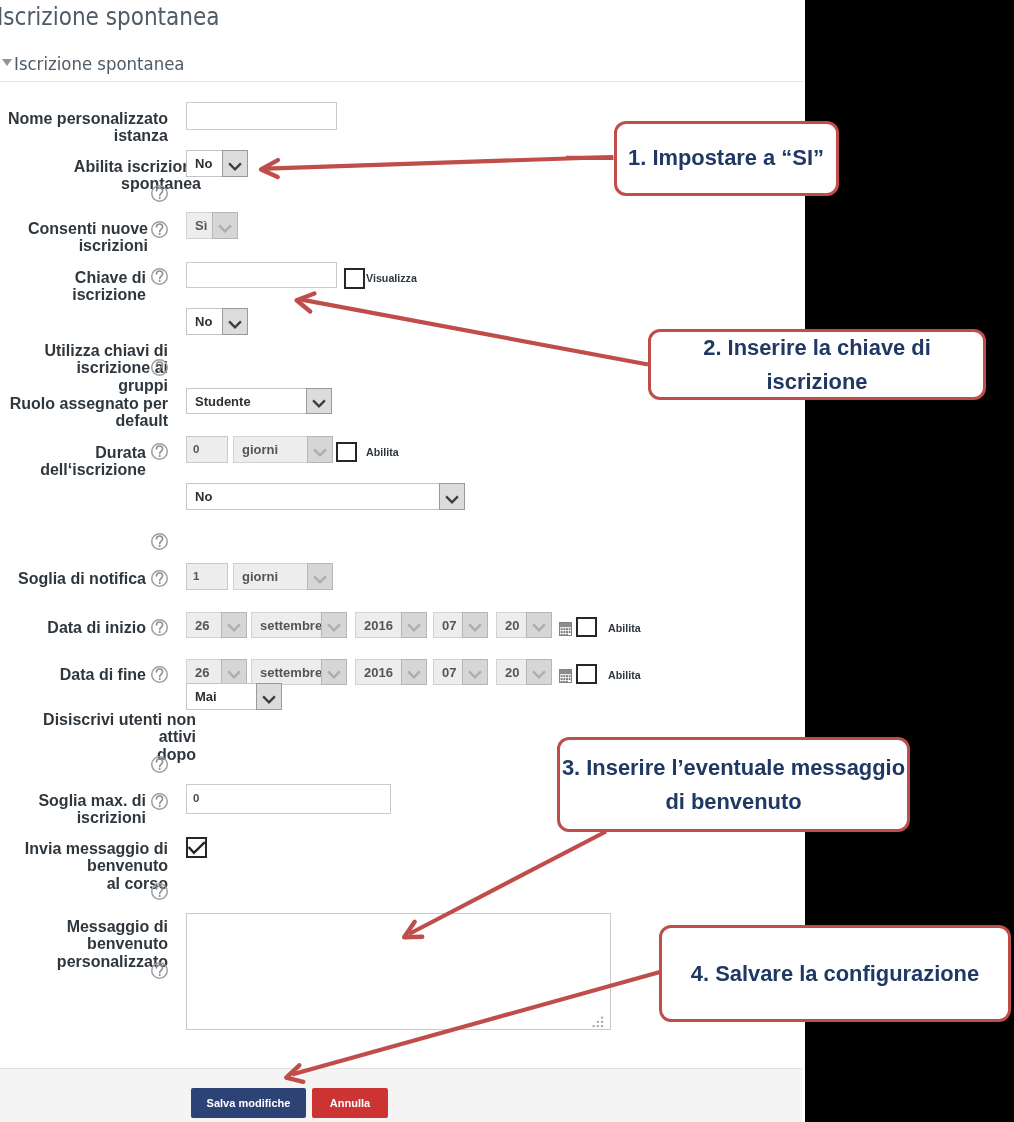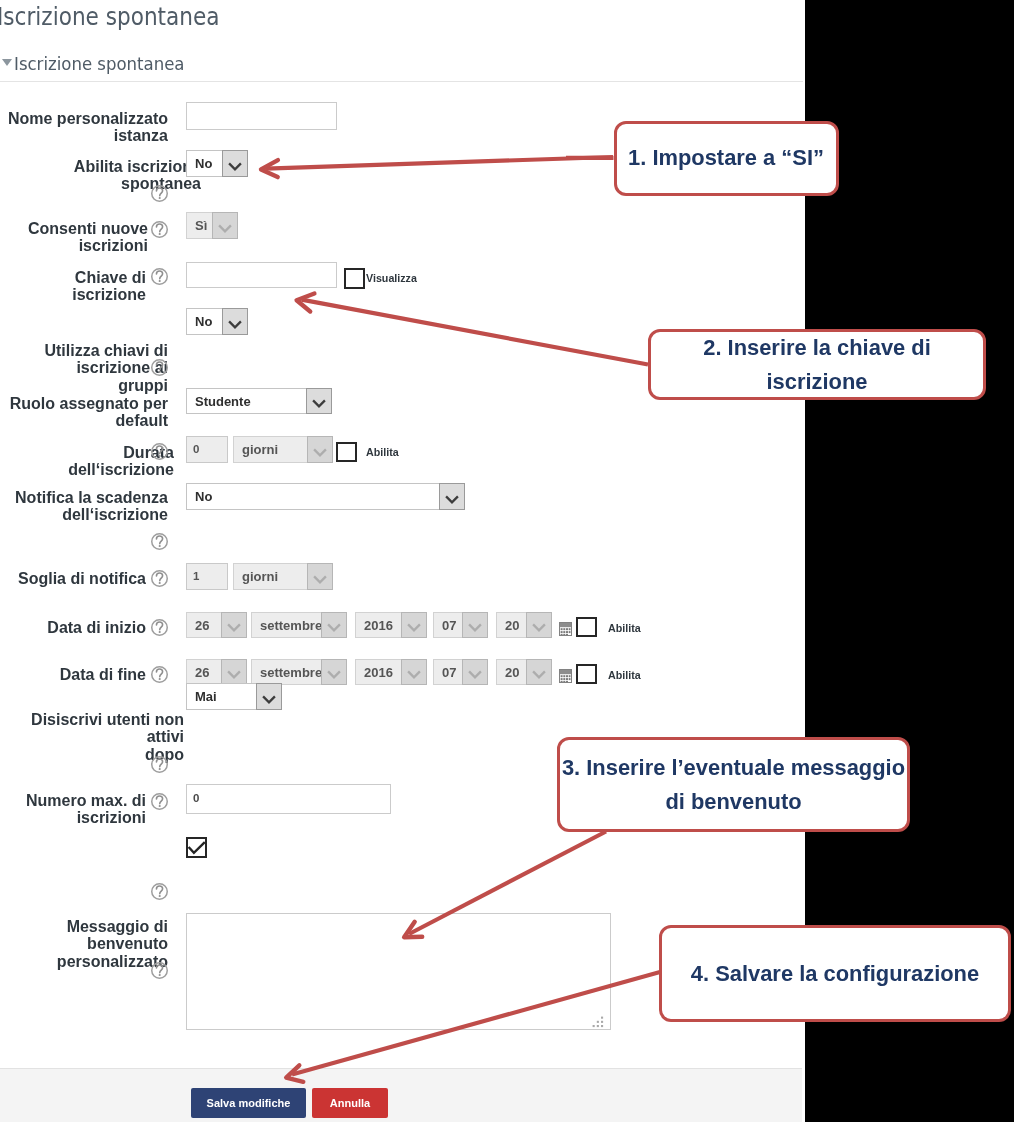--- a/index.html
+++ b/index.html
@@ -118,39 +118,38 @@
   <div class="flabel" style="left:0;top:395px;width:168px;">Ruolo assegnato per default</div>
   <div class="sel" style="left:186px;top:388px;width:146px;height:26px;">
     <span class="v">Studente</span>
     <span class="btn">
         <svg viewBox="0 0 26 26" width="26" height="26">
           <path d="M6.6 12.3 L13 18.8 L19.4 12.3" fill="none" stroke="#3c3c3c" stroke-width="2.5" stroke-linecap="butt" stroke-linejoin="miter"></path>
         </svg>
       </span>
   </div>
 
-  <div class="flabel" style="left:0;top:444px;width:146px;margin-left:28px;">Durata dell‘iscrizione</div>
+  <div class="flabel" style="left:0;top:444px;width:146px;">Durata dell‘iscrizione</div>
   <span class="helpic" style="left:151px;top:443px;"><svg viewBox="0 0 17 17" width="17" height="17">
         <circle cx="8.5" cy="8.5" r="7.75" fill="none" stroke="#9e9e9e" stroke-width="1.5"></circle>
         <path d="M5.45 5.95 C5.45 4.1 6.85 3.0 8.55 3.0 C10.3 3.0 11.6 4.2 11.6 5.85 C11.6 8.05 8.75 8.3 8.75 10.7" fill="none" stroke="#8f8f8f" stroke-width="1.6" stroke-linecap="round"></path>
         <circle cx="8.7" cy="12.95" r="1.05" fill="#8f8f8f"></circle>
       </svg></span>
   <div class="tbox dis" style="left:186px;top:436px;width:42px;height:27px;">0</div>
   <div class="sel dis" style="left:233px;top:436px;width:100px;height:27px;">
     <span class="v">giorni</span>
     <span class="btn">
         <svg viewBox="0 0 26 26" width="26" height="26">
           <path d="M6.6 12.3 L13 18.8 L19.4 12.3" fill="none" stroke="#adadad" stroke-width="2.5" stroke-linecap="butt" stroke-linejoin="miter"></path>
         </svg>
       </span>
   </div>
   <div class="cb" style="left:336px;top:442px;width:21px;height:20px;"></div>
   <div class="cbtxt" style="left:366px;top:446px;">Abilita</div>
 
-  <div class="flabel" style="left:0;top:489px;width:168px;"><span>Notifica la scadenza</span><br><span>dell‘iscrizione</span></div>
   <span class="helpic" style="left:151px;top:533px;"><svg viewBox="0 0 17 17" width="17" height="17">
         <circle cx="8.5" cy="8.5" r="7.75" fill="none" stroke="#9e9e9e" stroke-width="1.5"></circle>
         <path d="M5.45 5.95 C5.45 4.1 6.85 3.0 8.55 3.0 C10.3 3.0 11.6 4.2 11.6 5.85 C11.6 8.05 8.75 8.3 8.75 10.7" fill="none" stroke="#8f8f8f" stroke-width="1.6" stroke-linecap="round"></path>
         <circle cx="8.7" cy="12.95" r="1.05" fill="#8f8f8f"></circle>
       </svg></span>
   <div class="sel" style="left:186px;top:483px;width:279px;height:27px;">
     <span class="v">No</span>
     <span class="btn">
         <svg viewBox="0 0 26 26" width="26" height="26">
           <path d="M6.6 12.3 L13 18.8 L19.4 12.3" fill="none" stroke="#3c3c3c" stroke-width="2.5" stroke-linecap="butt" stroke-linejoin="miter"></path>
@@ -299,43 +298,44 @@
           <rect x="7" y="9.1" width="2" height="2"></rect>
           <rect x="9.7" y="9.1" width="1.8" height="2"></rect>
           <rect x="1.6" y="11.9" width="2" height="1.3"></rect>
           <rect x="4.3" y="11.9" width="2" height="1.3"></rect>
           <rect x="7" y="11.9" width="2" height="1.3"></rect>
         </g>
       </svg></span>
   <div class="cb" style="left:576px;top:664px;width:21px;height:20px;"></div>
   <div class="cbtxt" style="left:608px;top:669px;">Abilita</div>
 
-  <div class="flabel" style="left:0;top:711px;width:168px;padding-left:16px;"><span>Disiscrivi utenti non attivi</span><br><span>dopo</span></div>
+  <div class="flabel" style="left:12px;top:711px;width:168px;padding-left:16px;"><span>Disiscrivi utenti non attivi</span><br><span>dopo</span></div>
   <span class="helpic" style="left:151px;top:756px;"><svg viewBox="0 0 17 17" width="17" height="17">
         <circle cx="8.5" cy="8.5" r="7.75" fill="none" stroke="#9e9e9e" stroke-width="1.5"></circle>
         <path d="M5.45 5.95 C5.45 4.1 6.85 3.0 8.55 3.0 C10.3 3.0 11.6 4.2 11.6 5.85 C11.6 8.05 8.75 8.3 8.75 10.7" fill="none" stroke="#8f8f8f" stroke-width="1.6" stroke-linecap="round"></path>
         <circle cx="8.7" cy="12.95" r="1.05" fill="#8f8f8f"></circle>
       </svg></span>
   <div class="sel" style="left:186px;top:683px;width:96px;height:27px;">
     <span class="v">Mai</span>
     <span class="btn">
         <svg viewBox="0 0 26 26" width="26" height="26">
           <path d="M6.6 12.3 L13 18.8 L19.4 12.3" fill="none" stroke="#3c3c3c" stroke-width="2.5" stroke-linecap="butt" stroke-linejoin="miter"></path>
         </svg>
       </span>
   </div>
 
-  <div class="flabel" style="left:0;top:792px;width:146px;">Numero max. di iscrizioni</div>
+  <div class="flabel" style="left:0;top:792px;width:146px;">Soglia max. di iscrizioni</div>
   <span class="helpic" style="left:151px;top:793px;"><svg viewBox="0 0 17 17" width="17" height="17">
         <circle cx="8.5" cy="8.5" r="7.75" fill="none" stroke="#9e9e9e" stroke-width="1.5"></circle>
         <path d="M5.45 5.95 C5.45 4.1 6.85 3.0 8.55 3.0 C10.3 3.0 11.6 4.2 11.6 5.85 C11.6 8.05 8.75 8.3 8.75 10.7" fill="none" stroke="#8f8f8f" stroke-width="1.6" stroke-linecap="round"></path>
         <circle cx="8.7" cy="12.95" r="1.05" fill="#8f8f8f"></circle>
       </svg></span>
   <div class="tbox" style="left:186px;top:784px;width:205px;height:30px;">0</div>
 
+  <div class="flabel" style="left:0;top:840px;width:168px;"><span>Invia messaggio di benvenuto</span><br><span>al corso</span></div>
   <span class="helpic" style="left:151px;top:883px;"><svg viewBox="0 0 17 17" width="17" height="17">
         <circle cx="8.5" cy="8.5" r="7.75" fill="none" stroke="#9e9e9e" stroke-width="1.5"></circle>
         <path d="M5.45 5.95 C5.45 4.1 6.85 3.0 8.55 3.0 C10.3 3.0 11.6 4.2 11.6 5.85 C11.6 8.05 8.75 8.3 8.75 10.7" fill="none" stroke="#8f8f8f" stroke-width="1.6" stroke-linecap="round"></path>
         <circle cx="8.7" cy="12.95" r="1.05" fill="#8f8f8f"></circle>
       </svg></span>
   <div class="cb checked" style="left:186px;top:837px;width:21px;height:21px;">
       <svg viewBox="0 0 21 21" width="21" height="21" style="margin:-2.2px 0 0 -2.2px">
         <path d="M2.6 10 L7.9 15.8 L18.8 5.2" fill="none" stroke="#242424" stroke-width="2.4" stroke-linecap="butt" stroke-linejoin="miter"></path>
       </svg>
     </div>

